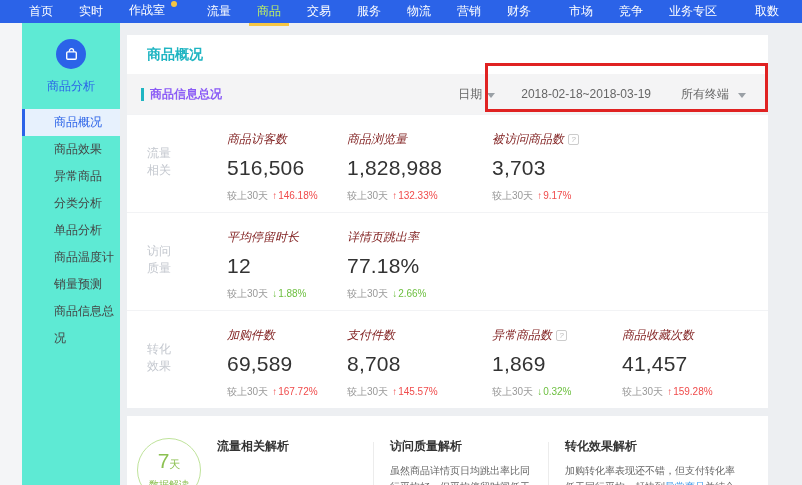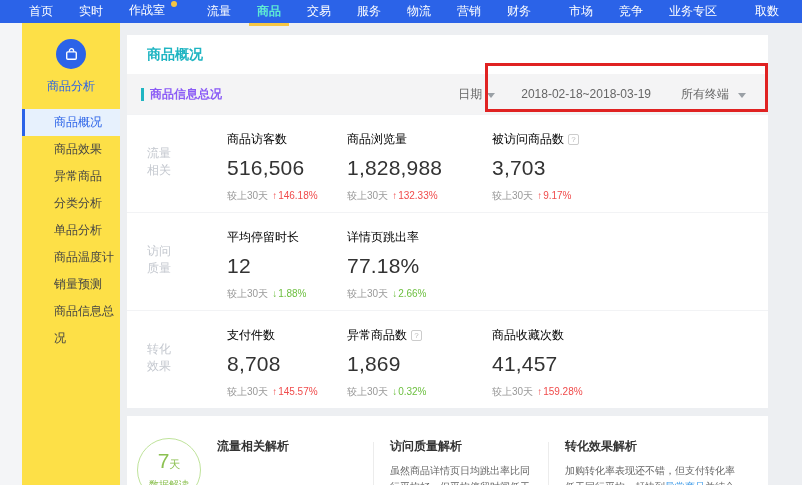--- a/index.html
+++ b/index.html
@@ -11,35 +11,35 @@
 
   
   .topnav {
     height:23px; background:#2b63e8; display:flex; align-items:center;
     padding-left:16px; position:relative; z-index:5; white-space:nowrap;
   }
   .nav-item {
     color:#fff; font-size:12px; padding:0 13px; line-height:23px;
     cursor:pointer; position:relative;
   }
-  .nav-item.active { color:#5eead4; font-weight:bold; }
+  .nav-item.active { color:#bef264; font-weight:normal; }
   .nav-item.active::after {
     content:""; position:absolute; left:50%; transform:translateX(-50%);
     bottom:-3px; width:40px; height:3px; background:#f6c643;
   }
   .nav-dot {
     position:absolute; top:1px; right:5px; width:6px; height:6px;
     border-radius:50%; background:#f6c643;
   }
   .nav-divider { width:1px; height:12px; background:rgba(255,255,255,.45); margin:0 6px; }
 
   
   .page { display:flex; height:462px; }
   .gutter { width:22px; background:#f4f5f7; }
-  .sidebar { width:98px; background:#fde047; padding-top:16px; }
+  .sidebar { width:98px; background:#5eead4; padding-top:16px; }
   .sidebar-head { text-align:center; margin-bottom:14px; }
   .app-icon {
     width:30px; height:30px; border-radius:50%; background:#2b63e8;
     display:inline-flex; align-items:center; justify-content:center;
   }
   .sidebar-title { color:#2b63e8; font-size:12px; margin-top:9px; }
   .side-item {
     height:27px; line-height:27px; font-size:12px; color:#444;
     padding-left:29px; border-left:3px solid transparent; cursor:pointer;
   }
@@ -75,21 +75,21 @@
   .metric-row {
     display:flex; padding:16px 0 0 20px; height:98px;
     border-top:1px solid #f2f3f5;
   }
   .metric-row:first-of-type { border-top:none; }
   .row-label {
     width:52px; color:#c4c8cf; font-size:12px; line-height:17px;
     display:flex; flex-direction:column; justify-content:center; height:62px;
   }
   .metric-grid { display:grid; grid-template-columns:120px 145px 130px auto; margin-left:28px; }
-  .metric .name { font-size:12px; color:#000000; display:flex; align-items:center; }
+  .metric .name { font-size:12px; color:#7f1d1d; display:flex; align-items:center;font-style:italic; }
   .metric .value { font-size:21px; color:#333; margin:8px 0 9px; letter-spacing:.2px; }
   .metric .compare { font-size:10px; color:#999; }
   .chg { font-size:10px; margin-left:4px; }
   .chg.up { color:#f04b4b; } .chg.up::before { content:"↑"; margin-right:1px; }
   .chg.down { color:#6cbf3f; } .chg.down::before { content:"↓"; margin-right:1px; }
   .help-icon {
     display:inline-block; width:11px; height:11px; border:1px solid #ccc; border-radius:2px;
     color:#bbb; font-size:8px; line-height:9px; text-align:center; margin-left:4px; cursor:pointer;
   }
   .help-icon::before { content:"?"; }
@@ -229,20 +229,25 @@
         </div>
       </div>
 
       <div class="metric-row">
         <div class="row-label">
           <span>转化</span>
             <span>效果</span>
         </div>
         <div class="metric-grid">
           <div class="metric">
+            <div class="name">加购件数</div>
+            <div class="value">69,589</div>
+            <div class="compare"><span>较上30天</span><span class="chg up">167.72%</span></div>
+          </div>
+          <div class="metric">
             <div class="name">支付件数</div>
             <div class="value">8,708</div>
             <div class="compare"><span>较上30天</span><span class="chg up">145.57%</span></div>
           </div>
           <div class="metric">
             <div class="name">
                 <span>异常商品数</span>
                 <span class="help-icon"></span>
               </div>
             <div class="value">1,869</div>

